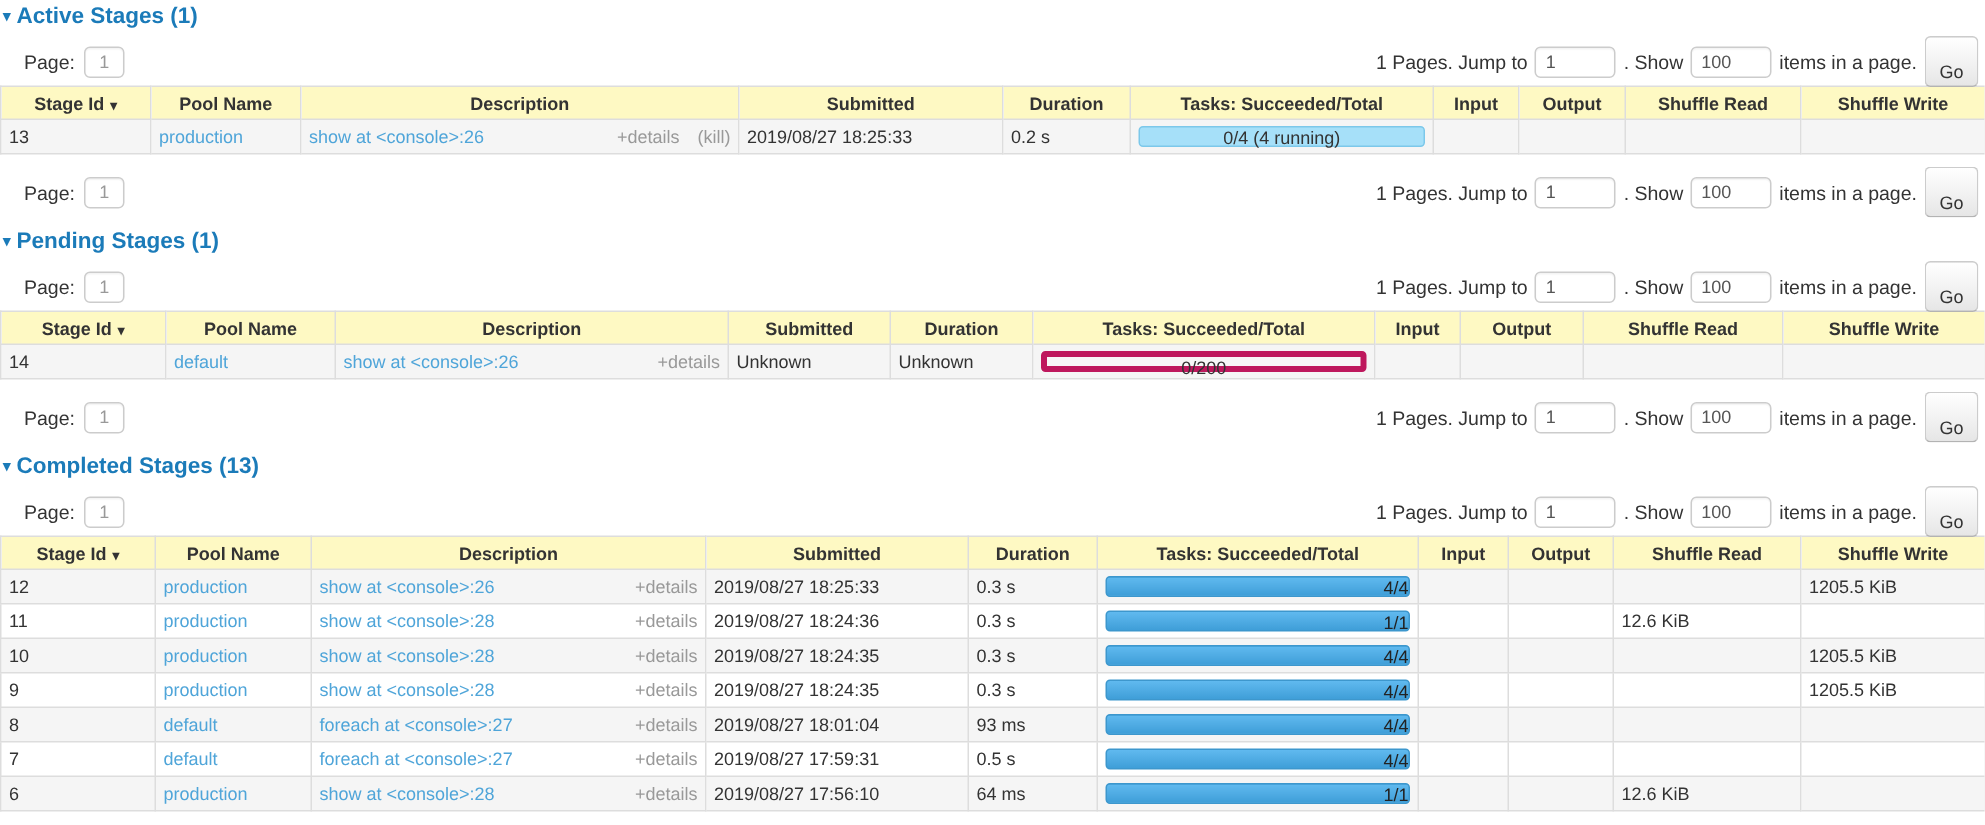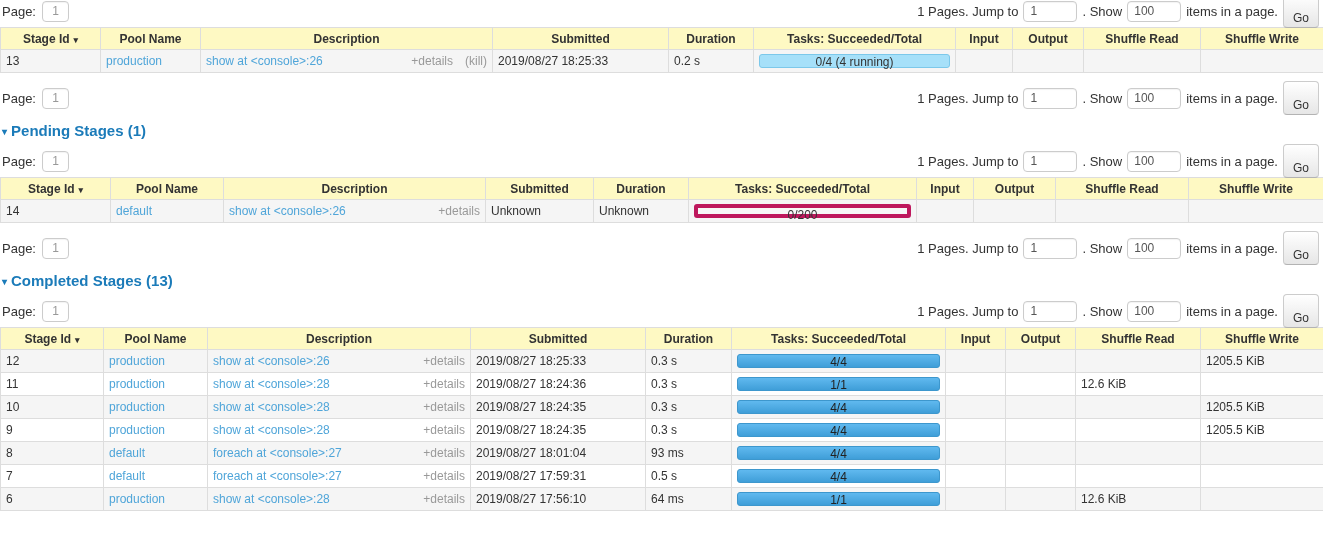--- a/index.html
+++ b/index.html
@@ -10,21 +10,21 @@
     font-family: "Liberation Sans", sans-serif; font-size: 13px;
   }
   .section-title {
     font-size: 15px; font-weight: bold; color: #1b7bb9;
     margin: 13px 2px 11px 2px; cursor: pointer;
   }
   .section:first-of-type .section-title { margin-top: 2px; }
   .collapse-arrow { font-size: 10px; margin-right: 4px; display:inline-block; transform: translateY(-1px); }
   .page-line {
     display: flex; justify-content: space-between; align-items: center;
-    height: 22px; margin: 0 4px 5px 2px;
+    height: 22px; margin: 0 4px 5px 16px;
   }
   .page-line.bottom { margin-bottom: 0; }
   .page-left { display: flex; align-items: center; gap: 6px; }
   .page-right { display: flex; align-items: center; gap: 5px; }
   .pg-num-input {
     width: 27px; height: 21px; border: 1px solid #cccccc; border-radius: 4px;
     text-align: center; font-size: 12px; color: #999999; font-family: inherit;
     box-shadow: inset 0 1px 1px rgba(0,0,0,0.05);
   }
   .pg-text-input {
@@ -53,29 +53,32 @@
   .flex-spacer { flex: 1; }
   .muted-link { color: #999999; cursor: pointer; margin-left: 12px; }
   .sort-arrow { font-size: 9px; margin-left: 4px; }
   .progress {
     height: 14px; border-radius: 3px; text-align: center;
     font-size: 12px; line-height: 15px; color: #333333; margin: 1px 0;
   }
   .progress.running { background: #a6e0f9; border: 1px solid #7cc8ea; }
   .progress.done {
     background: linear-gradient(to bottom, #60b9ef, #3f9ed8);
-    border: 1px solid #3d97cd; color: #222;
+    border: 1px solid #3d97cd; color: #222; text-align: right;
   }
   .progress.empty { background: #f7f7f7; border: 4px solid #be185d; }
 </style>
 </head>
 <body>
 
 <div id="app">
   <div class="section">
+    <div class="section-title">
+      <span class="collapse-arrow">▾</span><span>Active Stages (1)</span>
+    </div>
 
   <div class="page-line">
     <div class="page-left">
       <span>Page:</span>
       <input class="pg-num-input" value="1" style="">
     </div>
     <div class="page-right">
       <span>1 Pages. Jump to</span>
       <input class="pg-text-input" value="1" style="">
       <span>. Show</span>

